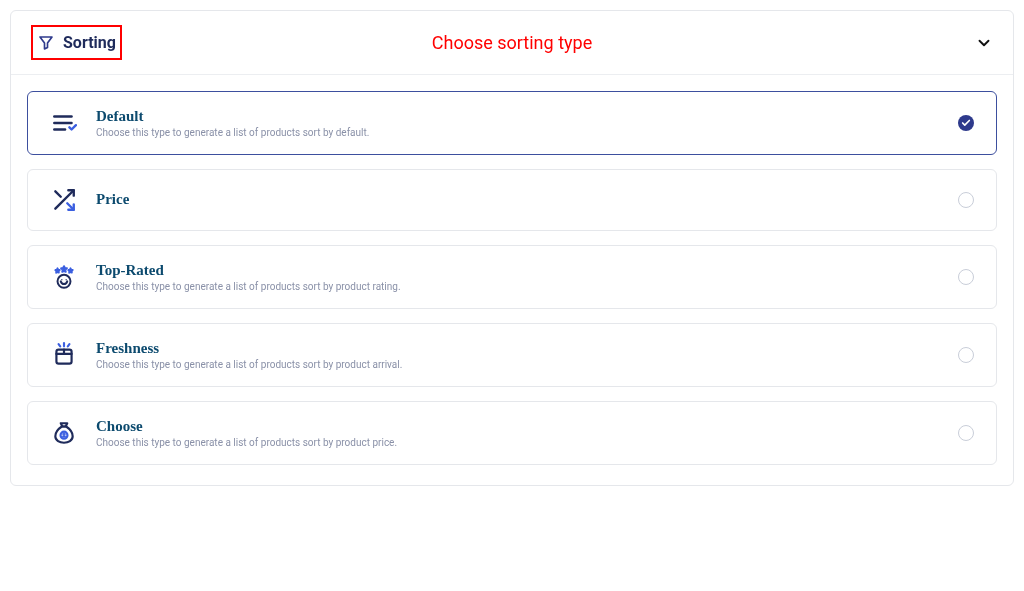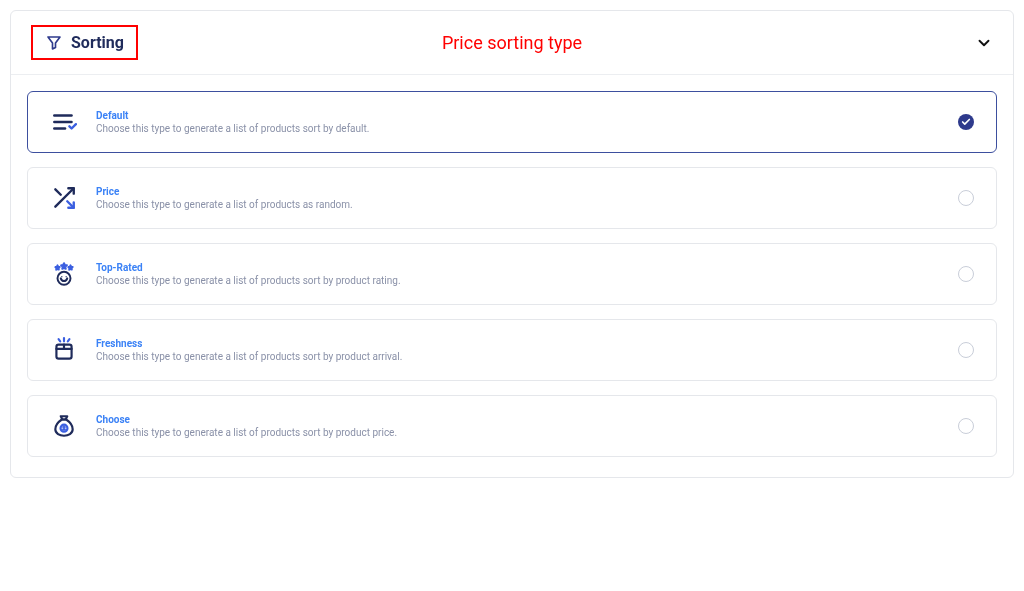--- a/index.html
+++ b/index.html
@@ -22,21 +22,21 @@
       align-items: center;
       padding: 14px 20px;
       border-bottom: 1px solid #eceef1;
       position: relative;
     }
     .sorting-badge {
       display: inline-flex;
       align-items: center;
       gap: 8px;
       border: 2px solid #f00;
-      padding: 6px 12px;
+      padding: 6px 4px;
       font-weight: 700;
       font-size: 16px;
       color: #1f2b5b;
     }
     .sorting-badge svg {
       width: 18px;
       height: 18px;
       display: block;
     }
     .header-title {
@@ -85,23 +85,24 @@
     .option-icon svg {
       width: 26px;
       height: 26px;
       display: block;
     }
     .option-text {
       flex: 1;
     }
     .option-title {
       font-weight: 700;
-      font-size: 10px;
-      color: #3b82f6;
+      font-size: 15px;
+      color: #0c4a6e;
       margin-bottom: 2px;
+      font-family: Liberation Serif, serif;
     }
     .option-desc {
       font-size: 10px;
       color: #8a91a8;
     }
     .radio {
       width: 16px;
       height: 16px;
       border-radius: 50%;
       border: 1.5px solid #c9ced9;
@@ -128,21 +129,21 @@
 
   <div class="panel-header">
     <span class="sorting-badge">
       <span>
         <svg viewBox="0 0 24 24" fill="none" stroke="#2e3a8c" stroke-width="2.2" stroke-linecap="round" stroke-linejoin="round">
           <path d="M4 4h16l-6 8v6l-4 2v-8L4 4z"></path>
         </svg>
       </span>
       <span>Sorting</span>
     </span>
-    <span class="header-title">Price sorting type</span>
+    <span class="header-title">Choose sorting type</span>
     <span class="chevron">
       <svg viewBox="0 0 24 24" fill="none" stroke="currentColor" stroke-width="2.5" stroke-linecap="round" stroke-linejoin="round">
         <polyline points="6 9 12 15 18 9"></polyline>
       </svg>
     </span>
   </div>
 
   <div class="options">
 
     <div class="option selected">
@@ -170,21 +171,20 @@
         <svg viewBox="0 0 24 24" fill="none" stroke="#1f2b5b" stroke-width="2.2" stroke-linecap="round" stroke-linejoin="round">
           <polyline points="16 3 21 3 21 8"></polyline>
           <line x1="4" y1="20" x2="21" y2="3"></line>
           <polyline points="21 16 21 21 16 21" stroke="#3b5fe0"></polyline>
           <line x1="15" y1="15" x2="21" y2="21" stroke="#3b5fe0"></line>
           <line x1="4" y1="4" x2="9" y2="9"></line>
         </svg>
       </span>
       <div class="option-text">
         <div class="option-title">Price</div>
-        <div class="option-desc">Choose this type to generate a list of products as random.</div>
       </div>
       <span class="radio"></span>
     </div>
 
 
     <div class="option">
       <span class="option-icon">
         <svg viewBox="0 0 24 24" fill="none" stroke-width="1.8" stroke-linecap="round" stroke-linejoin="round">
           <path d="M6 4l.6 1.3 1.4.2-1 1 .2 1.4L6 7.3 4.8 8l.2-1.4-1-1 1.4-.2L6 4z" fill="#3b5fe0" stroke="#3b5fe0"></path>
           <path d="M12 2l.8 1.7 1.9.3-1.4 1.3.3 1.9L12 6.3l-1.6.9.3-1.9L9.3 4l1.9-.3L12 2z" fill="#3b5fe0" stroke="#3b5fe0"></path>

